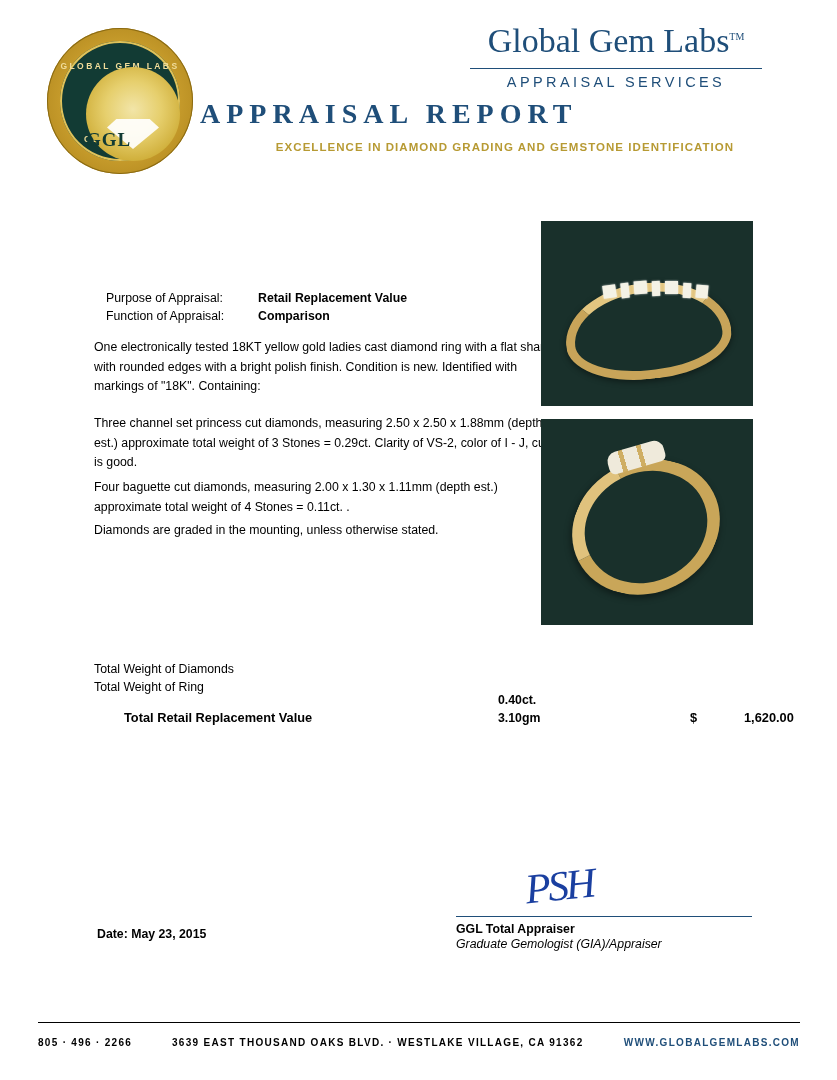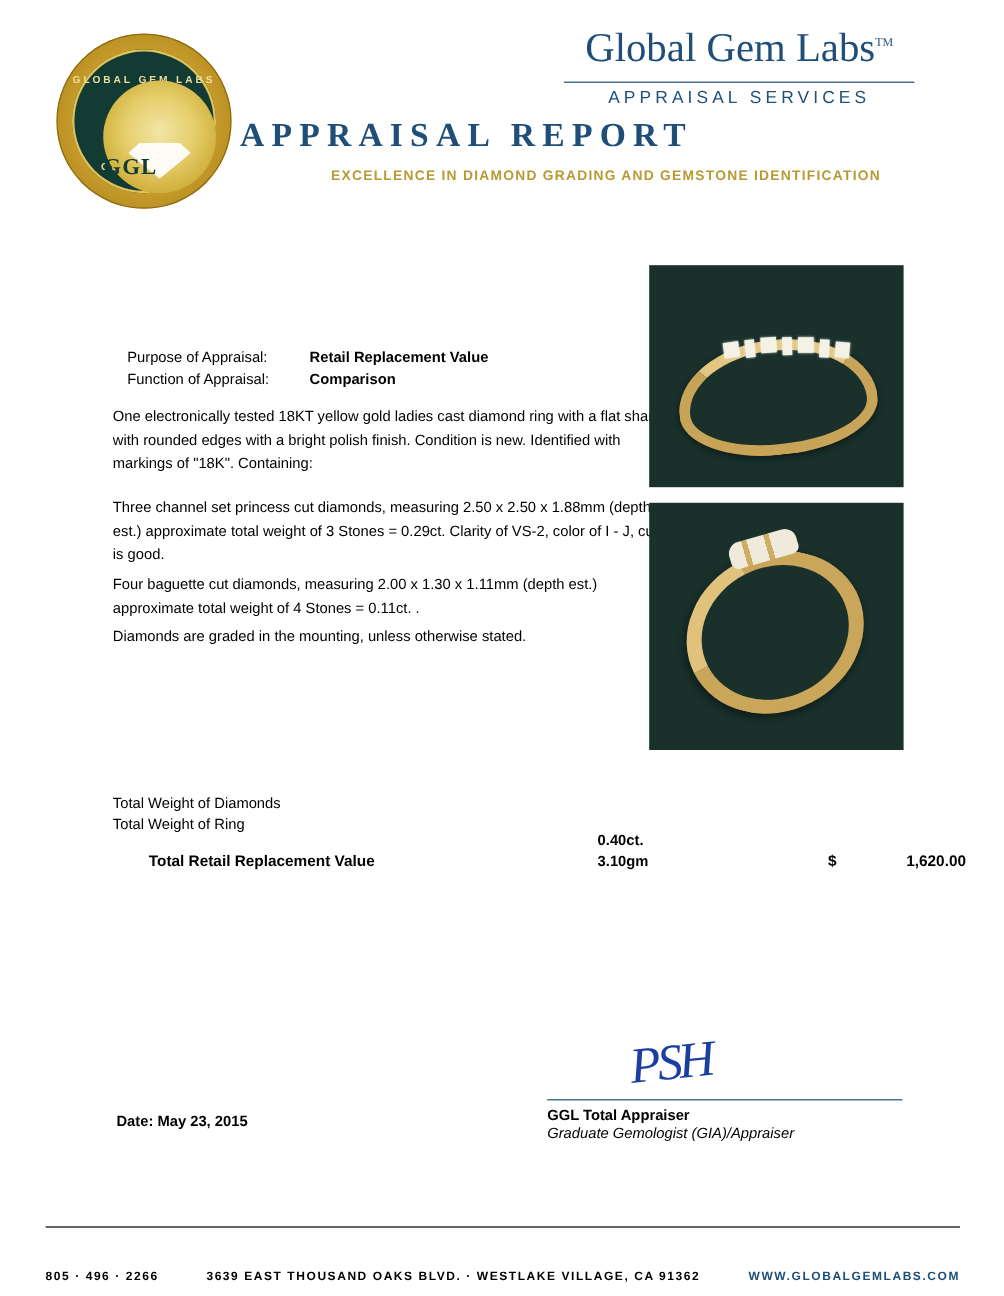--- a/index.html
+++ b/index.html
@@ -248,21 +248,21 @@
     left: 94px;
     top: 710px;
     width: 660px;
     height: 18px;
     font-size: 12.8px;
     font-weight: bold;
     margin-left: 30px;
   }
   #grand-label { position: absolute; left: 0; }
   #grand-currency { position: absolute; left: 566px; }
-  #grand-amount { position: absolute; left: 591px; width: 90px; text-align: right; }
+  #grand-amount { position: absolute; left: 620px; width: 90px; }
 
   
   #sig-line {
     position: absolute;
     left: 456px;
     top: 916px;
     width: 296px;
     border-top: 1px solid #1f4e79;
   }
   #signature {
@@ -302,21 +302,21 @@
   
   #footer-rule {
     position: absolute;
     left: 38px;
     top: 1022px;
     width: 762px;
     border-top: 1px solid #000;
   }
   .foot {
     position: absolute;
-    top: 1059px;
+    top: 1037px;
     font-size: 10px;
     letter-spacing: 1.3px;
     font-weight: bold;
   }
   #foot-phone { left: 38px; }
   #foot-address { left: 172px; }
   #foot-web { right: 37px; color: #1f4e79; }
 </style>
 </head>
 <body>

